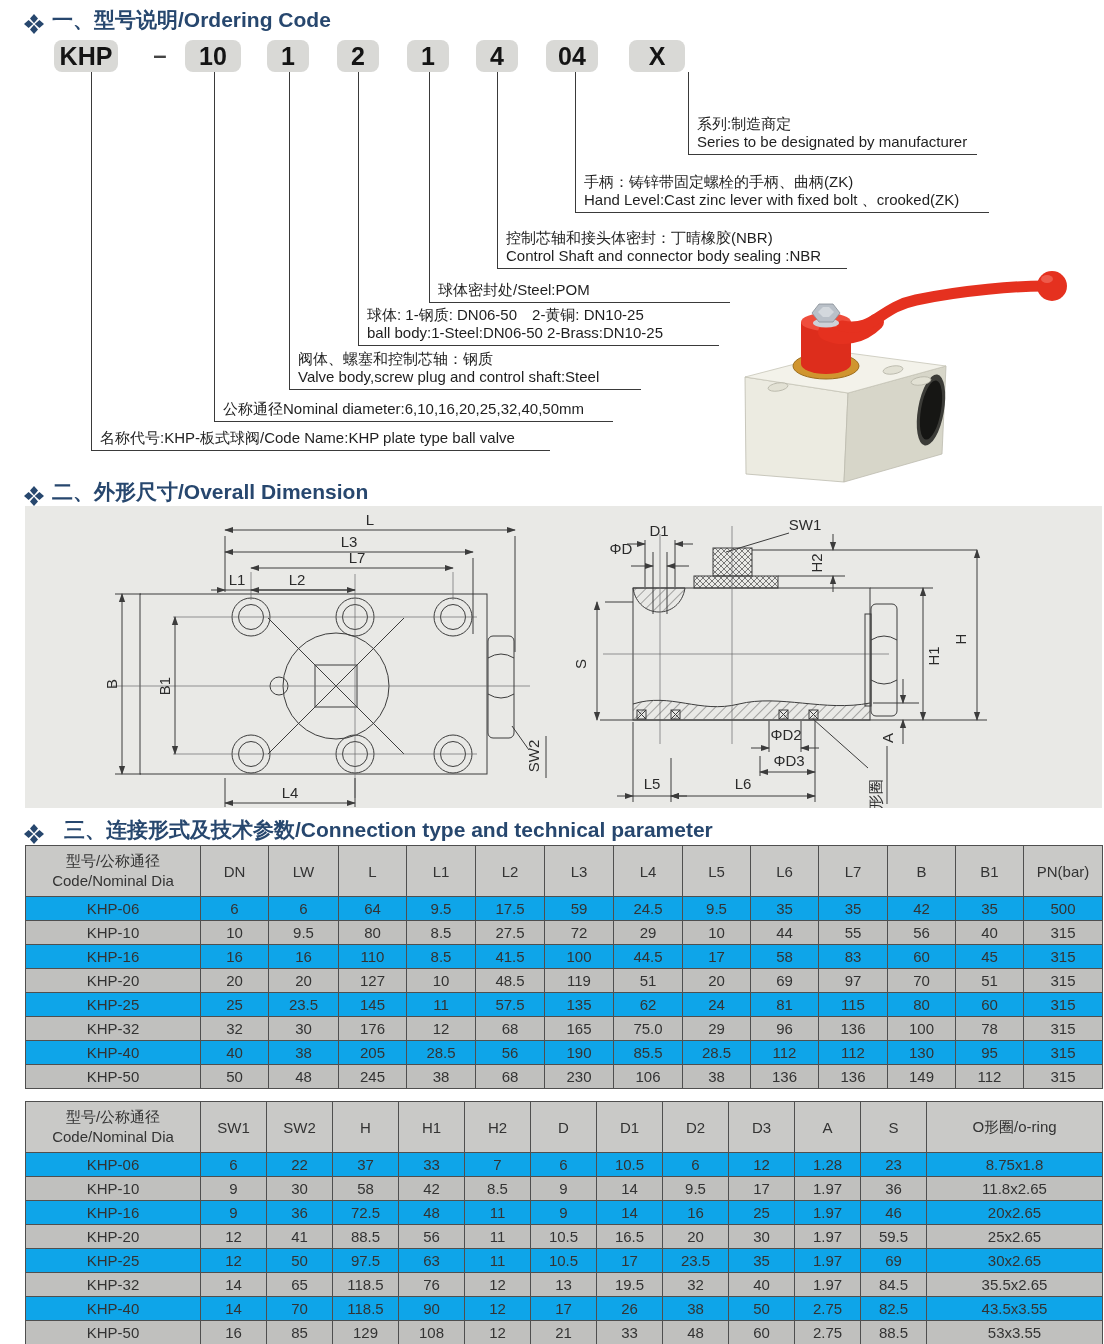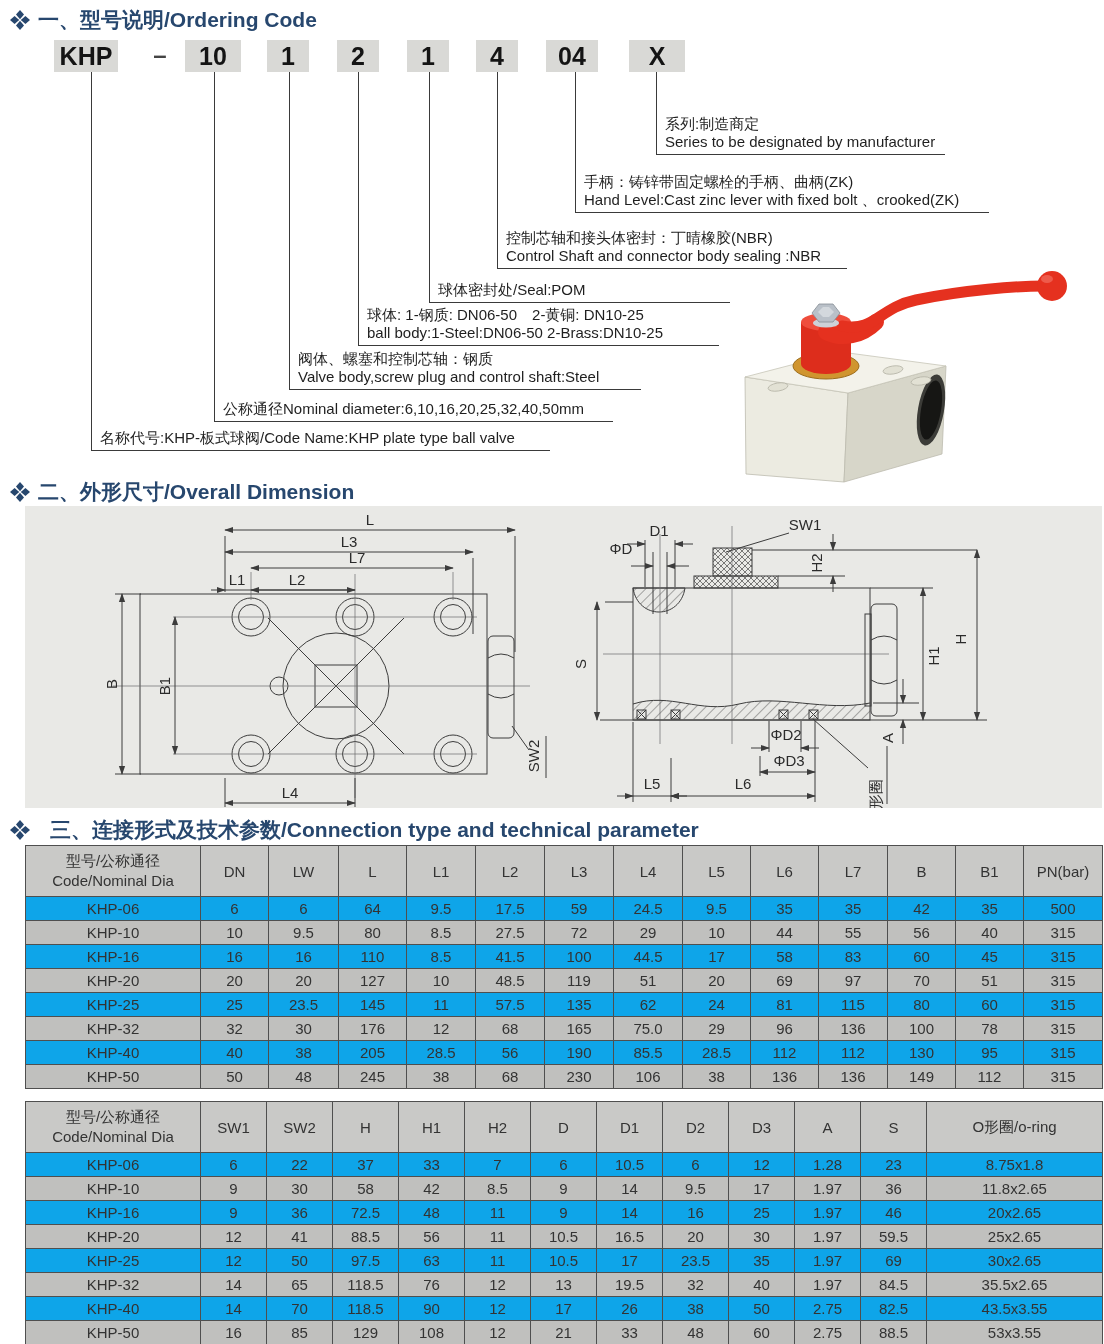--- a/index.html
+++ b/index.html
@@ -1,22 +1,22 @@
 <!DOCTYPE html>
 <html><head>
 <meta charset="utf-8">
 <style>
   html,body{margin:0;padding:0;background:#fff;}
   #page{position:relative;width:1104px;height:1344px;background:#ffffff;overflow:hidden;
         font-family:"Liberation Sans","DejaVu Sans",sans-serif;}
-  .sec-title{position:absolute;left:10px;display:flex;align-items:center;gap:8px;
+  .sec-title{position:absolute;left:24px;display:flex;align-items:flex-end;gap:8px;
              color:#27476e;font-weight:bold;font-size:21px;white-space:nowrap;}
   .sec-title .ticon{width:20px;height:20px;flex:0 0 20px;}
   .codebox{position:absolute;top:40px;height:32px;background:#d9d9d6;color:#141414;
-           font-weight:bold;font-size:25px;line-height:32px;text-align:center;}
+           font-weight:bold;font-size:25px;line-height:32px;text-align:center;border-radius:8px;}
   .codesep{position:absolute;top:40px;height:32px;color:#444;font-weight:bold;font-size:24px;line-height:30px;text-align:center;}
   .ann{position:absolute;border-left:1px solid #3a3a3a;border-bottom:1px solid #3a3a3a;}
   .ann .txt{position:absolute;left:0;bottom:0;padding:0 0 3px 8px;font-size:15px;line-height:18px;
             color:#1f1f1f;white-space:pre-line;}
   #dimpanel{position:absolute;left:25px;top:506px;width:1077px;height:302px;background:#e9e9e6;}
   #valve{position:absolute;left:738px;top:260px;width:335px;height:225px;}
   .dtable{position:absolute;left:25px;border-collapse:collapse;table-layout:fixed;
           font-size:15px;color:#333;}
   .dtable th,.dtable td{border:1px solid #4f4f4f;text-align:center;vertical-align:middle;
           padding:0;font-weight:normal;overflow:hidden;}
@@ -48,34 +48,34 @@
       <div class="codebox" style="left: 185px; width: 56px;">10</div>
       <div class="codebox" style="left: 267px; width: 42px;">1</div>
       <div class="codebox" style="left: 337px; width: 42px;">2</div>
       <div class="codebox" style="left: 407px; width: 42px;">1</div>
       <div class="codebox" style="left: 476px; width: 42px;">4</div>
       <div class="codebox" style="left: 546px; width: 52px;">04</div>
       <div class="codebox" style="left: 629px; width: 56px;">X</div>
     </div>
   <span class="codesep" style="left:142px;width:36px;">–</span>
   <div id="anns">
-      <div class="ann" style="left: 656px; top: 72px; width: 288px; height: 82px;">
+      <div class="ann" style="left: 688px; top: 72px; width: 288px; height: 82px;">
         <span class="txt">系列:制造商定
 Series to be designated by manufacturer</span>
       </div>
       <div class="ann" style="left: 575px; top: 72px; width: 413px; height: 140px;">
         <span class="txt">手柄：铸锌带固定螺栓的手柄、曲柄(ZK)
 Hand Level:Cast zinc lever with fixed bolt 、crooked(ZK)</span>
       </div>
       <div class="ann" style="left: 497px; top: 72px; width: 349px; height: 196px;">
         <span class="txt">控制芯轴和接头体密封：丁晴橡胶(NBR)
 Control Shaft and connector body sealing :NBR</span>
       </div>
       <div class="ann" style="left: 429px; top: 72px; width: 300px; height: 230px;">
-        <span class="txt">球体密封处/Seal:POM</span>
+        <span class="txt">球体密封处/Steel:POM</span>
       </div>
       <div class="ann" style="left: 358px; top: 72px; width: 360px; height: 273px;">
         <span class="txt">球体: 1-钢质: DN06-50　2-黄铜: DN10-25
 ball body:1-Steel:DN06-50  2-Brass:DN10-25</span>
       </div>
       <div class="ann" style="left: 289px; top: 72px; width: 351px; height: 317px;">
         <span class="txt">阀体、螺塞和控制芯轴：钢质
 Valve body,screw plug and control shaft:Steel</span>
       </div>
       <div class="ann" style="left: 214px; top: 72px; width: 398px; height: 349px;">

